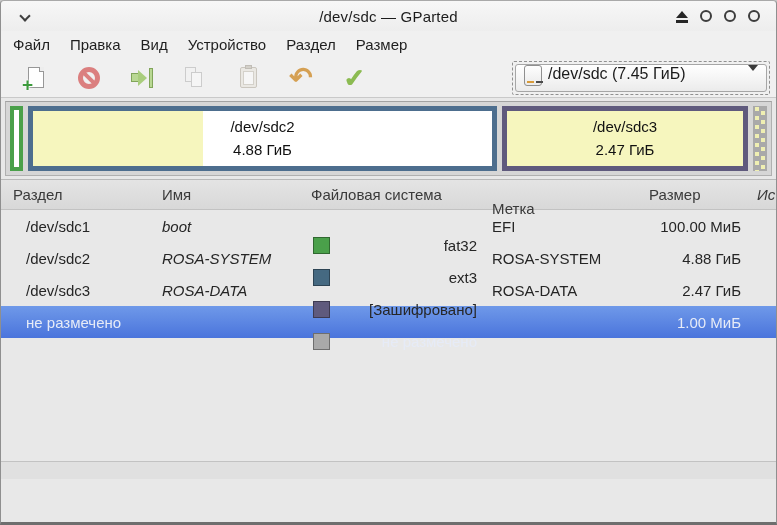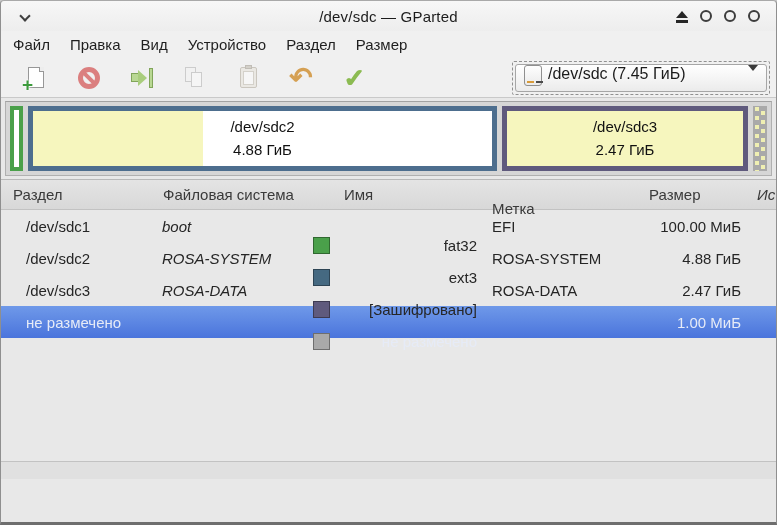--- a/index.html
+++ b/index.html
@@ -191,22 +191,22 @@
       <div class="seg seg-luks" style="border-color: rgb(95, 90, 125); background: rgb(246, 246, 190);">
         <span>/dev/sdc3</span>
         <span>2.47 ГиБ</span>
       </div>
       <div class="seg seg-unallocated" style="background-color: rgb(169, 169, 169);"></div>
     </div>
 
   <div class="listarea">
     <div class="thead">
       <div class="hc w1">Раздел</div>
+      <div class="hc w2">Имя</div>
       <div class="hc w3">Файловая система</div>
-      <div class="hc w2">Имя</div>
       <div class="hc w4">Метка</div>
       <div class="hc w5">Размер</div>
       <div class="hc w6">Ис</div>
     </div>
     <div id="tbody">
         <div class="trow">
           <div class="c w1">/dev/sdc1</div>
           <div class="c w2">boot</div>
           <div class="c w3">
             <span class="sw" style="background: rgb(74, 160, 74);"></span>

